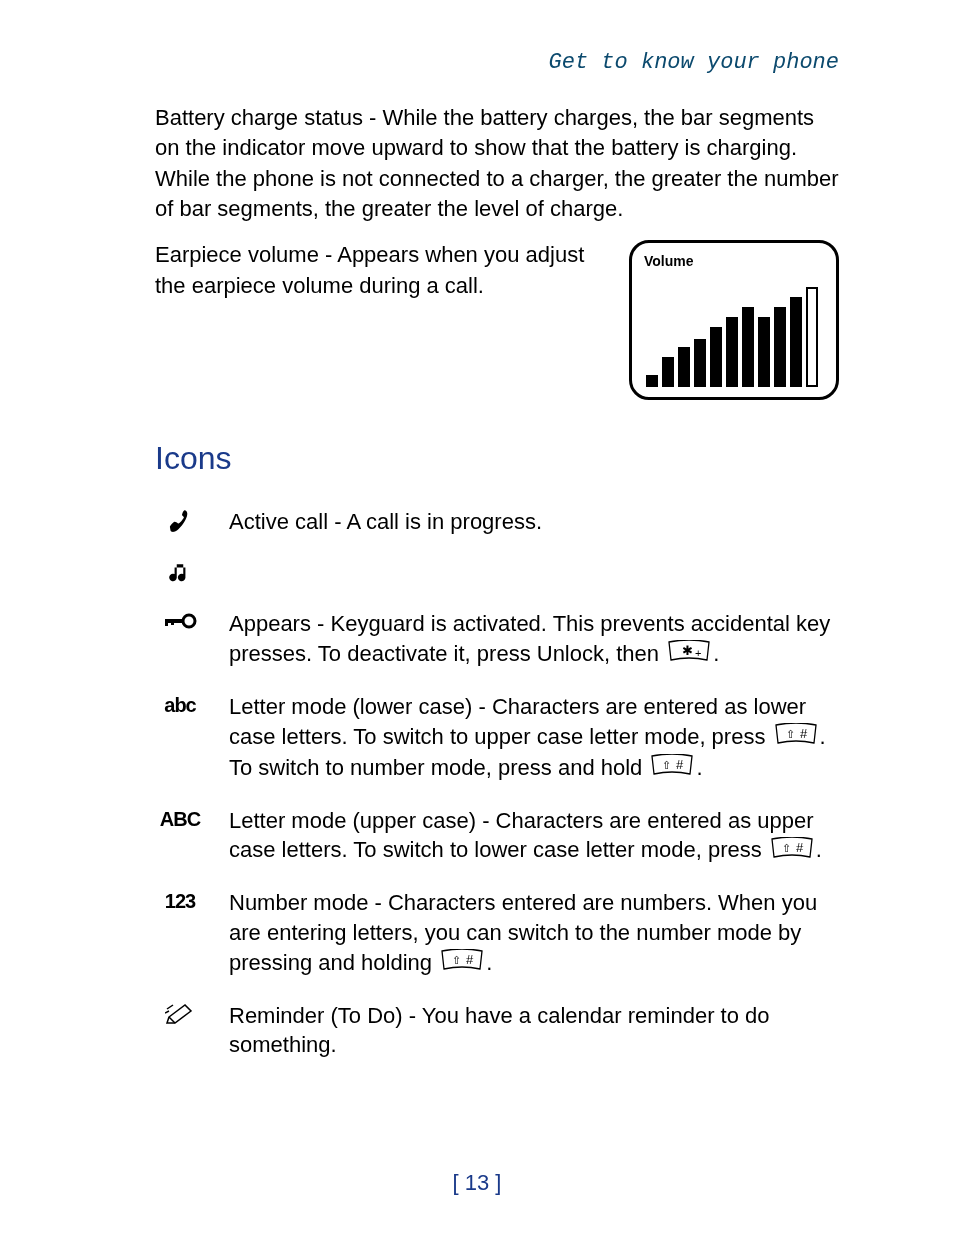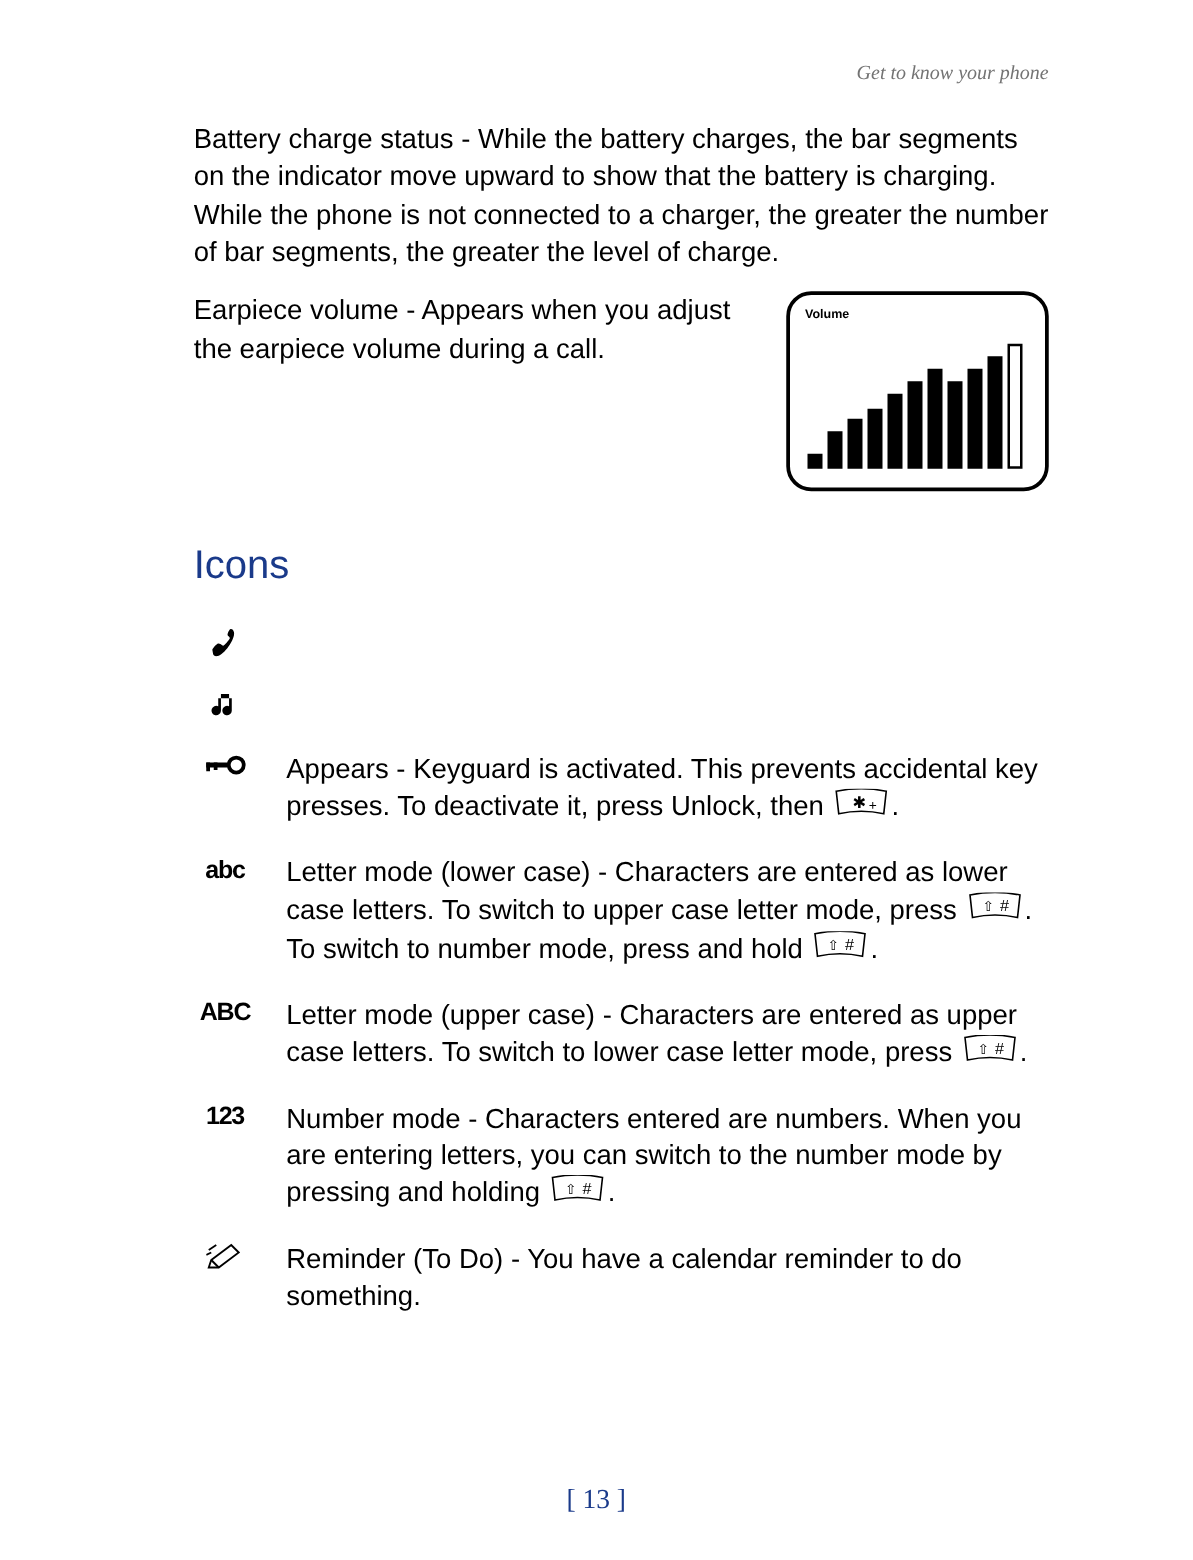--- a/index.html
+++ b/index.html
@@ -7,26 +7,26 @@
     width: 954px;
     height: 1248px;
     background: #fff;
     font-family: Georgia, 'Times New Roman', serif;
     color: #000;
     position: relative;
     padding: 50px 115px 40px 155px;
   }
   .header-link {
     text-align: right;
-    color: #737373;
+    color: #0c4a6e;
     font-style: italic;
-    font-size: 16px;
+    font-size: 22px;
     font-weight: 500;
     margin-bottom: 28px;
-    font-family: Liberation Serif, serif;
+    font-family: Liberation Mono, monospace;
   }
   .para {
     font-size: 22px;
     line-height: 1.38;
     margin-bottom: 16px;
     font-family: 'Trebuchet MS', Arial, sans-serif;
   }
   .bold { font-weight: 400; }
   .earpiece-row {
     display: flex;
@@ -39,21 +39,21 @@
     border-radius: 20px;
     width: 210px;
     height: 160px;
     padding: 10px 12px 8px 12px;
     flex-shrink: 0;
     position: relative;
   }
   .volume-label {
     font-family: Arial, sans-serif;
     font-weight: 700;
-    font-size: 10px;
+    font-size: 14px;
   }
   .bars {
     display: flex;
     align-items: flex-end;
     gap: 4px;
     height: 110px;
     margin-top: 8px;
     padding: 0 2px;
   }
   .bar {
@@ -100,27 +100,27 @@
     margin: 0 2px;
   }
   .icon-glyph {
     font-family: Arial, sans-serif;
     font-weight: 900;
     font-size: 20px;
     letter-spacing: -1px;
   }
   .page-num {
     position: absolute;
-    bottom: 36px;
+    bottom: 52px;
     left: 0;
     right: 0;
     text-align: center;
     color: #1a3a8a;
     font-size: 22px;
-    font-family: Liberation Serif, serif;
+    font-family: Liberation Sans, sans-serif;
   }
 </style>
 </head>
 <body>
 
 <div class="header-link">Get to know your phone</div>
 
 <p class="para">
   <span class="bold">Battery charge status</span><span> - While the battery charges, the bar segments on the indicator move upward to show that the battery is charging. While the phone is not connected to a charger, the greater the number of bar segments, the greater the level of charge.</span>
 </p>
@@ -150,20 +150,21 @@
 <h2 class="section-title">Icons</h2>
 
 <div class="icon-list">
 
   <div class="icon-row">
     <div class="icon-cell">
       <svg width="26" height="26" viewBox="0 0 24 24">
           <path fill="#000" d="M6 2c-1 0-2 1-2 3 0 5 10 15 15 15 2 0 3-1 3-2 0-1-3-3-4-3s-2 2-3 1-5-5-4-6 2-2 2-3-3-5-4-5z" transform="rotate(-100 12 12)"></path>
         </svg>
     </div>
+    <div class="icon-text"><span class="bold">Active call</span><span> - A call is in progress.</span></div>
   </div>
 
 
   <div class="icon-row">
     <div class="icon-cell">
       <svg width="26" height="26" viewBox="0 0 24 24">
           <path fill="#000" d="M9 3v12.5A3.5 3.5 0 1 1 7 12V6h10v9.5A3.5 3.5 0 1 1 15 12V3H9z"></path>
         </svg>
     </div>
   </div>

